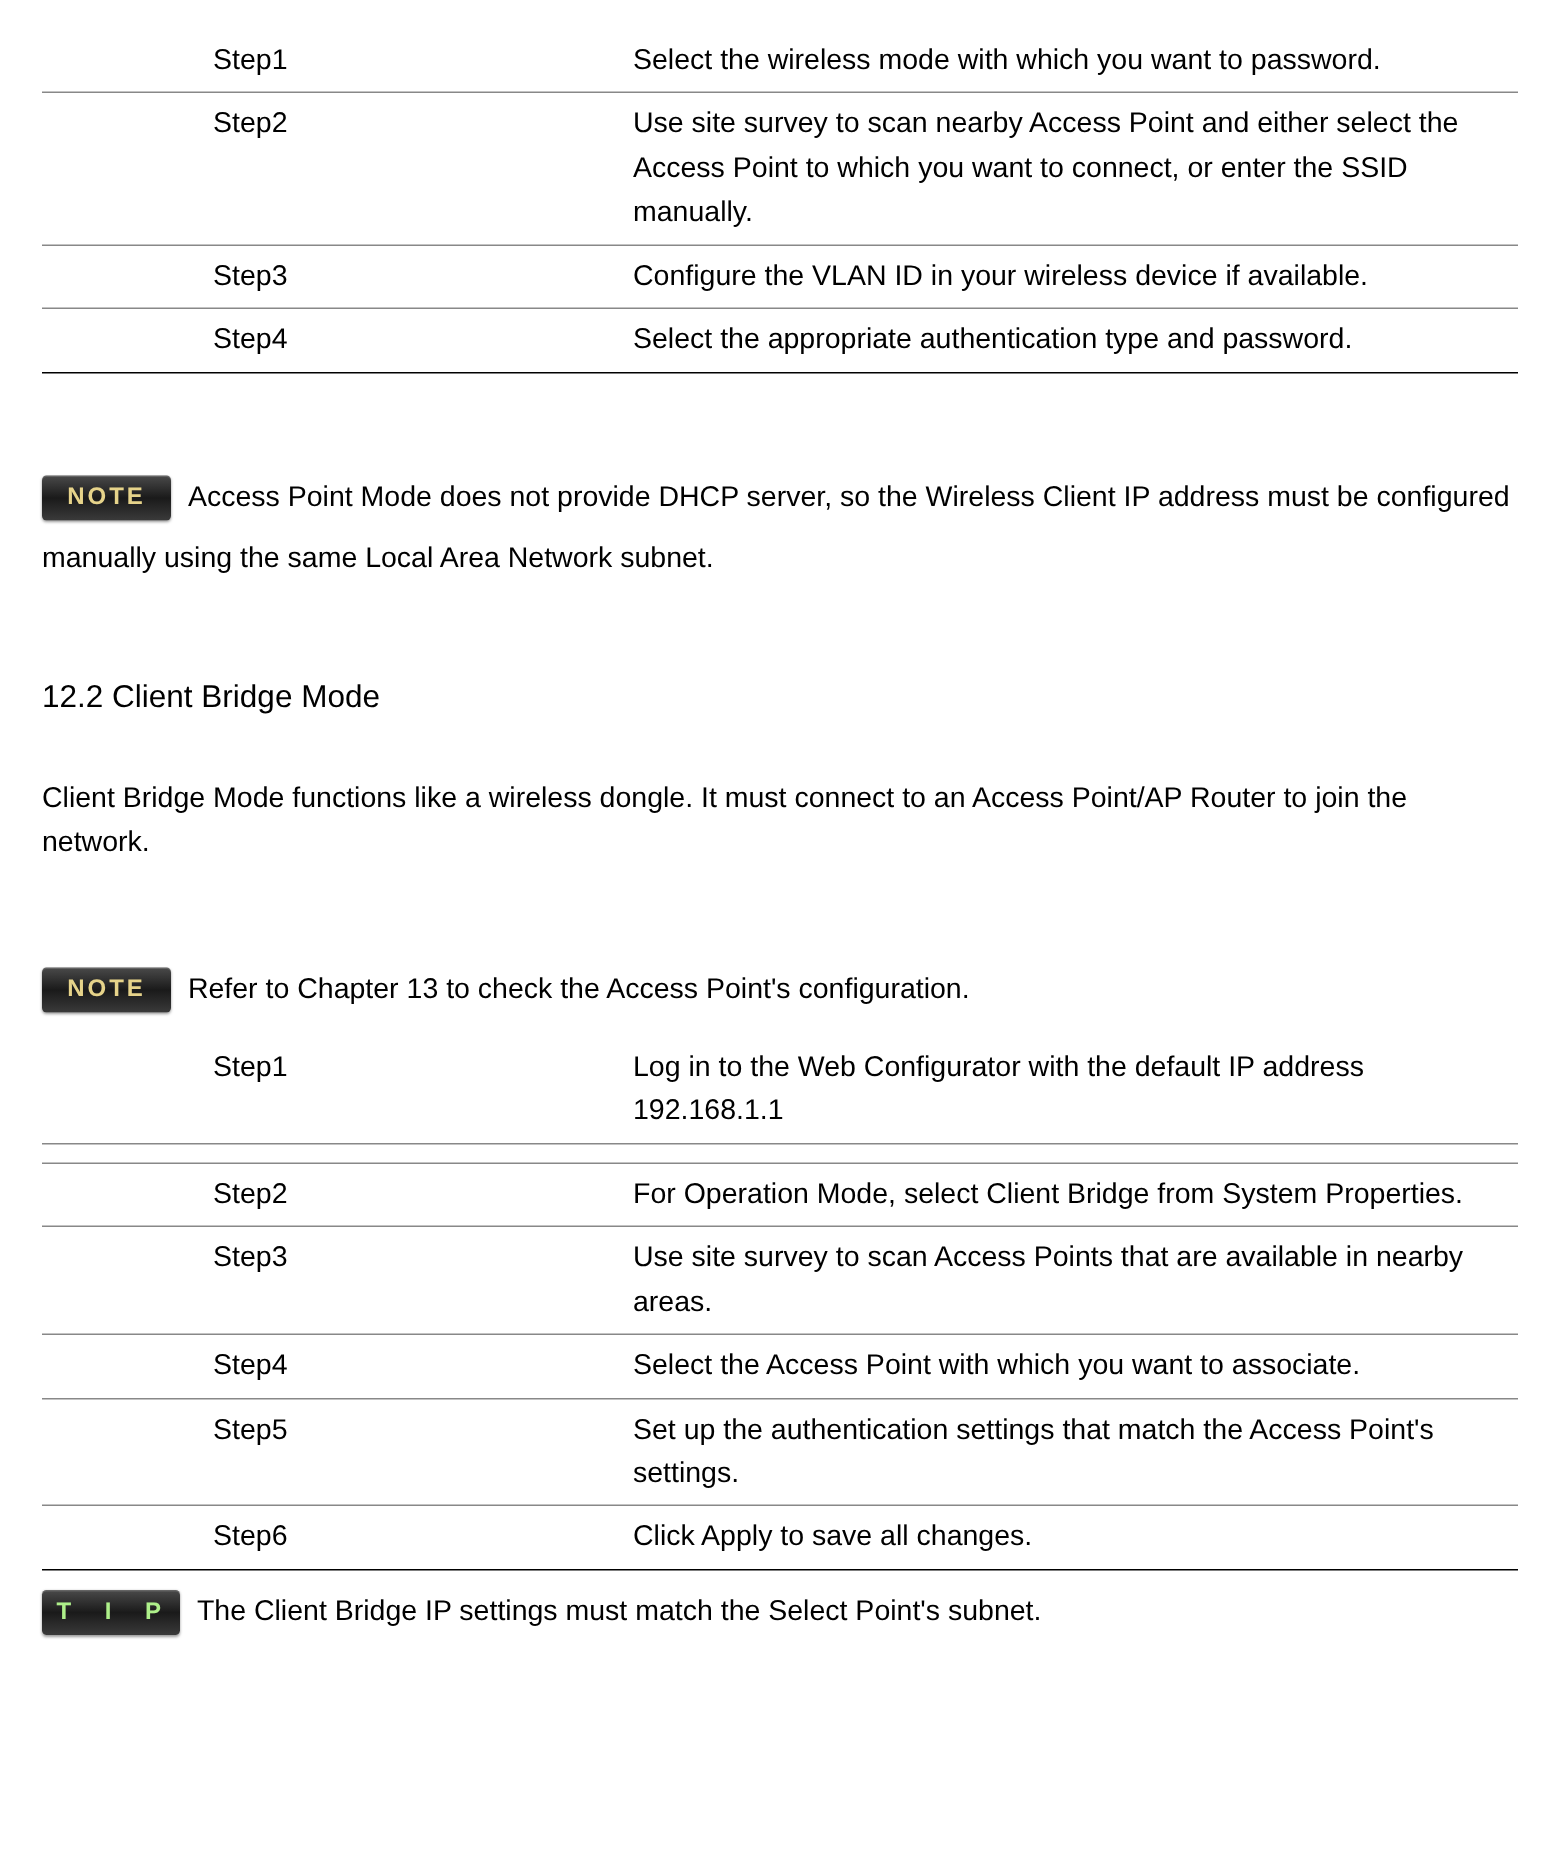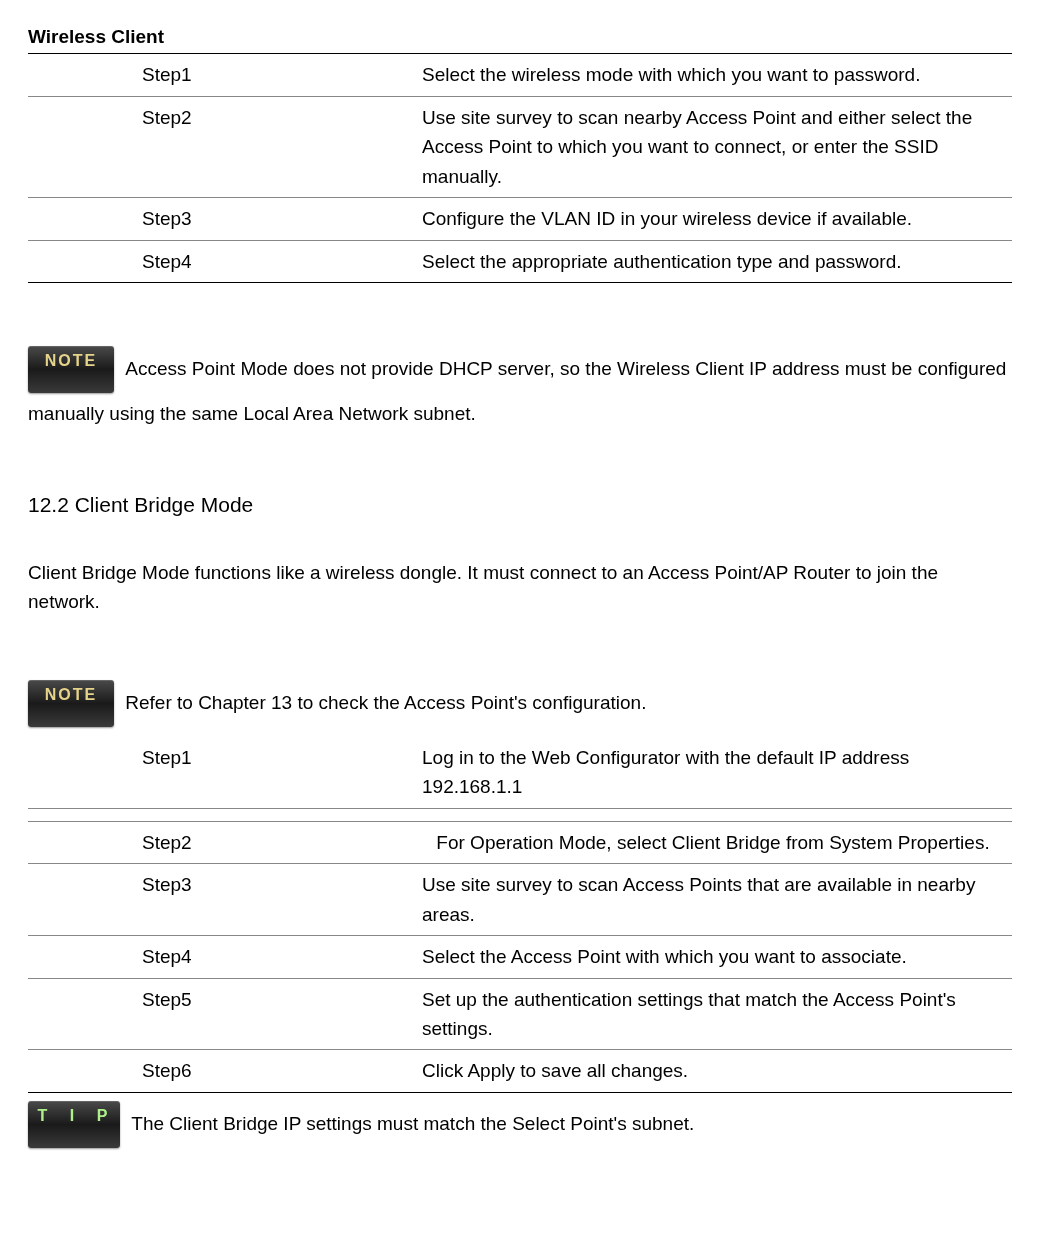--- a/index.html
+++ b/index.html
@@ -38,21 +38,21 @@
     }
     td.desc-col {
       padding-right: 8px;
     }
     .spacer-md { height: 36px; }
     .spacer-lg { height: 44px; }
     .note-badge, .tip-badge {
       display: inline-block;
       vertical-align: middle;
       width: 86px;
-      height: 47px;
+      height: 30px;
       text-align: center;
       color: #e6d38a;
       font-weight: bold;
       font-size: 16px;
       letter-spacing: 2px;
       line-height: 30px;
       border-radius: 3px;
       background: linear-gradient(to bottom, #4a4a4a 0%, #1a1a1a 50%, #3a3a3a 100%);
       box-shadow: inset 0 1px 0 rgba(255,255,255,0.15), 0 1px 2px rgba(0,0,0,0.4);
       margin-right: 6px;
@@ -82,23 +82,20 @@
       border: none !important;
       padding: 0;
       height: 12px;
     }
   </style>
 </head>
 <body>
 
 <table>
   <tbody>
-      <tr>
-    <th class="table-title" colspan="2">Wireless Client</th>
-  </tr>
   <tr>
     <td class="step-col">Step1</td>
     <td class="desc-col">Select the wireless mode with which you want to password.</td>
   </tr>
   <tr>
     <td class="step-col">Step2</td>
     <td class="desc-col">Use site survey to scan nearby Access Point and either select the Access Point to which you want to connect, or enter the SSID manually.</td>
   </tr>
   <tr>
     <td class="step-col">Step3</td>
@@ -137,21 +134,21 @@
   <tbody>
   <tr>
     <td class="step-col">Step1</td>
     <td class="desc-col">Log in to the Web Configurator with the default IP address 192.168.1.1</td>
   </tr>
   <tr class="tbl-gap-row">
         <td colspan="2"></td>
       </tr>
   <tr>
     <td class="step-col" style="border-top:1px solid #888;">Step2</td>
-    <td class="desc-col" style="border-top:1px solid #888;text-align:center;">For Operation Mode, select Client Bridge from System Properties.</td>
+    <td class="desc-col" style="border-top:1px solid #888;">For Operation Mode, select Client Bridge from System Properties.</td>
   </tr>
   <tr>
     <td class="step-col">Step3</td>
     <td class="desc-col">Use site survey to scan Access Points that are available in nearby areas.</td>
   </tr>
   <tr>
     <td class="step-col">Step4</td>
     <td class="desc-col">Select the Access Point with which you want to associate.</td>
   </tr>
   <tr>

